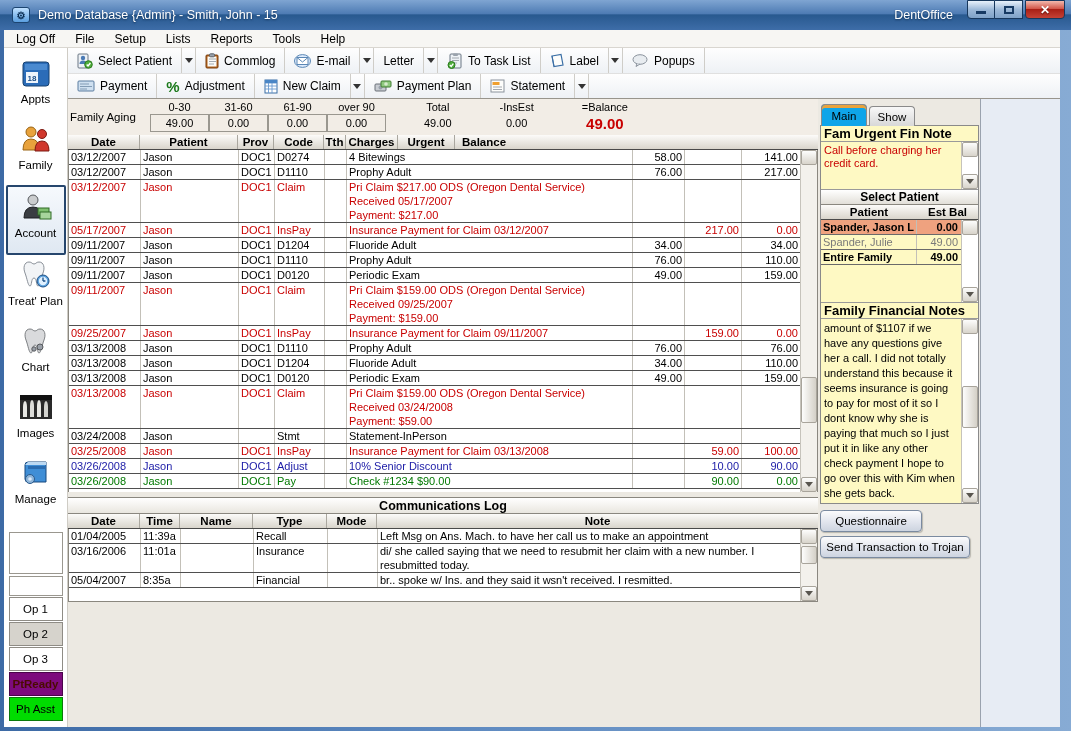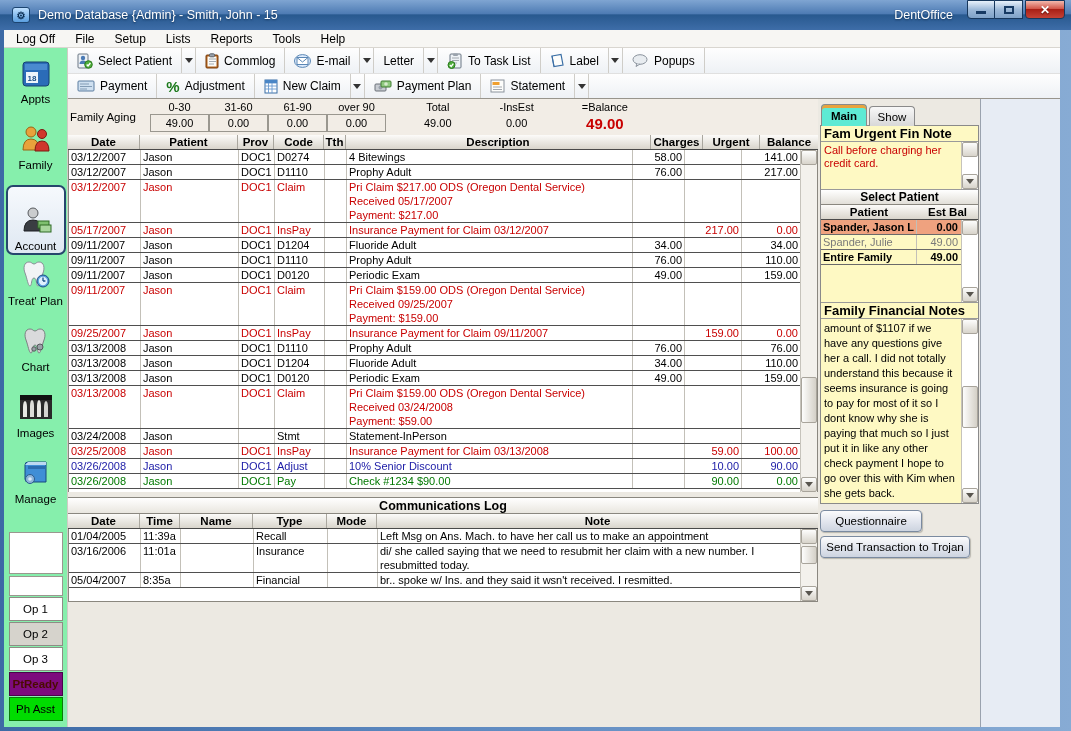--- a/index.html
+++ b/index.html
@@ -31,25 +31,25 @@
 
   .app { position:absolute; top:30px; left:4px; right:11px; bottom:4px; background:#ece9e2; display:flex; flex-direction:column; overflow:hidden;justify-content:flex-end; }
 
   
   .menubar { height:18px; background:#f7f6f3; border-bottom:1px solid #d9d6d0; display:flex; align-items:center; font-size:12px; }
   .menu-item { padding:0 10px; cursor:default; }
   .menu-item:first-child { padding-left:12px; }
 
   
   .body-row { flex:1; display:flex; min-height:0; }
-  .sidebar { width:64px; background:#86efac; border-right:1px solid #cfccc5; padding-top:8px; display:flex; flex-direction:column; align-items:center; }
+  .sidebar { width:64px; background:#ffffff; border-right:1px solid #cfccc5; padding-top:8px; display:flex; flex-direction:column; align-items:center; }
   .module { width:60px; height:66px; display:flex; flex-direction:column; align-items:center; justify-content:flex-start; cursor:default; }
   .module .mi { width:34px; height:34px; display:flex; align-items:center; justify-content:center; }
   .module .mlabel { font-size:11.5px; margin-top:3px; white-space:nowrap; }
-  .module.selected { border:2px solid #26466d; border-radius:7px; background:linear-gradient(180deg,#f6f9fd,#dfe8f2); height:70px; padding-top:16px; margin:-3px 0 3px; }
+  .module.selected { border:2px solid #26466d; border-radius:2px; background:linear-gradient(180deg,#f6f9fd,#dfe8f2); height:70px; padding-top:3px; margin:-3px 0 3px; }
   .whitebox { width:54px; background:#fff; border:1px solid #9a978f; }
   .wb1 { height:42px; margin-top:10px; }
   .wb2 { height:20px; margin-top:2px; }
   .opbtn { width:54px; height:24px; border:1px solid #8f8c85; background:#fff; display:flex; align-items:center; justify-content:center; font-size:11.5px; margin-top:1px; cursor:default; }
   .opbtn.pressed { background:#d6d3cc; }
   .opbtn.ptready { background:#7d0b7d; color:#4a0b00; font-weight:bold; border-color:#4a044a; }
   .opbtn.phasst { background:#00dc00; color:#000; border-color:#0a7a0a; }
 
   .main-col { flex:1; display:flex; flex-direction:column; min-width:0; }
 
@@ -111,21 +111,21 @@
   .vscroll { position:absolute; top:0; right:0; bottom:0; width:17px; background:#f3f1ec; border-left:1px solid #c6c3bb; display:flex; flex-direction:column; }
   .sb-btn { height:15px; background:linear-gradient(180deg,#fdfdfc,#d8d4cb); border:1px solid #a8a49b; border-radius:2px; display:flex; align-items:center; justify-content:center; }
   .sb-track { flex:1; position:relative; }
   .sb-thumb { position:absolute; left:0; right:0; background:linear-gradient(90deg,#fdfdfc,#d4d0c7); border:1px solid #a8a49b; border-radius:2px; }
   .arr-up { width:0; height:0; border-left:4px solid transparent; border-right:4px solid transparent; border-bottom:5px solid #5a5throw650; border-bottom-color:#58554e; }
   .arr-dn { width:0; height:0; border-left:4px solid transparent; border-right:4px solid transparent; border-top:5px solid #58554e; }
 
   
   .tabs { display:flex; height:22px; margin-bottom:-1px; position:relative; z-index:2; padding-left:1px; }
   .tab { width:46px; border:1px solid #8a8a8a; border-bottom:none; border-radius:4px 4px 0 0; display:flex; align-items:center; justify-content:center; font-size:11.5px; cursor:default; }
-  .tab.active { background:#5eead4; box-shadow:inset 0 3px 0 #e8a33d; font-weight:bold; }
+  .tab.active { background:#0ea5e9; box-shadow:inset 0 3px 0 #e8a33d; font-weight:normal; }
   .tab.idle { background:linear-gradient(180deg,#f8f8f8,#d8d8d8); height:20px; margin-top:2px; margin-left:2px; }
   .rp-box { background:#fef9c3; border:1px solid #8a8a8a; height:379px; display:flex; flex-direction:column; position:relative; z-index:1; }
   .rp-title { height:19px; font-weight:bold; font-size:13px; padding-left:3px; display:flex; align-items:center; border-bottom:1px solid #9a9a9a; }
   .note-area { height:80px; position:relative; border-bottom:1px solid #9a9a9a; }
   .note-area .ntext { margin-right:17px; padding:2px 3px; color:#c80000; line-height:13px; }
   .sp-title { height:17px; background:linear-gradient(180deg,#ffffff,#e2dfd8); border-bottom:1px solid #8a877f; font-weight:bold; font-size:12px; display:flex; align-items:center; justify-content:center; }
   .sp-head { height:15px; background:linear-gradient(180deg,#fcfbf9,#d9d5cc); border-bottom:1px solid #4a4a4a; display:flex; font-weight:bold; font-size:11.5px; }
   .sp-head .tcell { display:flex; align-items:center; justify-content:center; }
   .sp-zone { height:83px; position:relative; border-bottom:1px solid #9a9a9a; }
   .sp-zone .rows { margin-right:17px; }
@@ -421,21 +421,20 @@
               </div>
             </div>
 
             <div class="acct">
               <div class="thead">
                 <div class="tcell c-date">Date</div>
                 <div class="tcell c-patient">Patient</div>
                 <div class="tcell c-prov">Prov</div>
                 <div class="tcell c-code">Code</div>
                 <div class="tcell c-tth">Tth</div>
-                <div class="tcell c-desc">Description</div>
                 <div class="tcell c-charges" style="justify-content:center;">Charges</div>
                 <div class="tcell c-credits" style="justify-content:center;">Urgent</div>
                 <div class="tcell c-balance" style="justify-content:center;">Balance</div>
               </div>
               <div class="tbody acct-body">
                 <div class="rows">
                     <div class="trow r-black">
                       <div class="tcell c-date">03/12/2007</div>
                       <div class="tcell c-patient">Jason</div>
                       <div class="tcell c-prov">DOC1</div>

